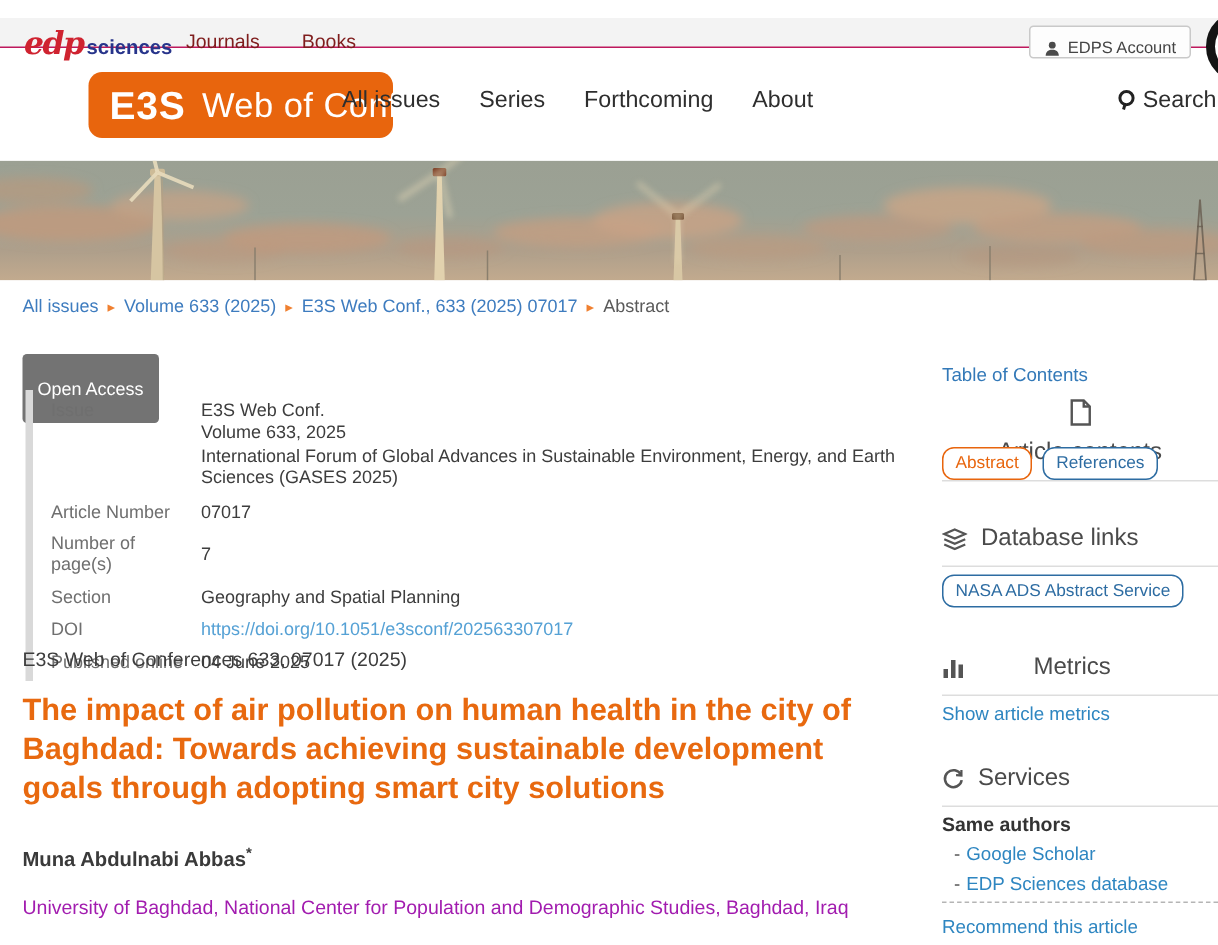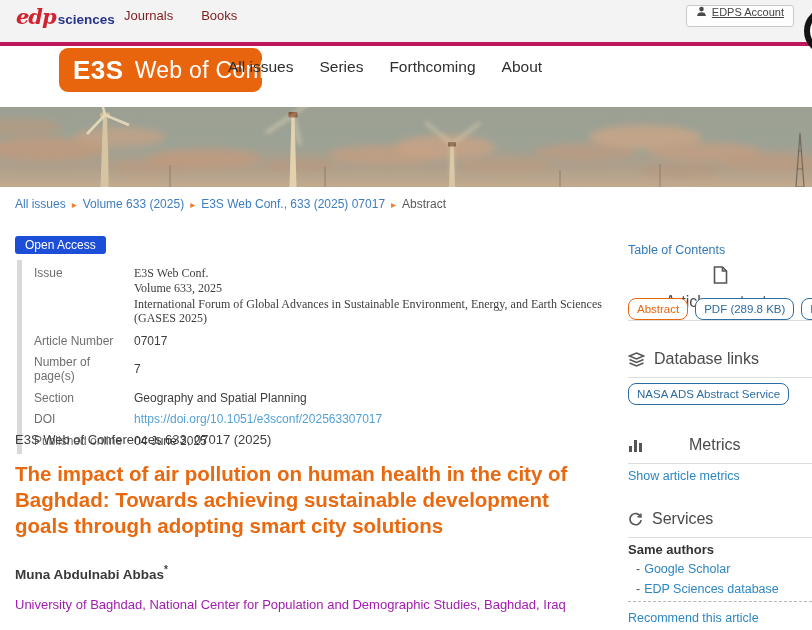--- a/index.html
+++ b/index.html
@@ -5,36 +5,36 @@
   * { margin:0; padding:0; box-sizing:border-box; }
   html,body { width:812px; height:630px; }
   body {
     position:relative; overflow:hidden; background:#fff;
     font-family:"Liberation Sans", sans-serif; color:#3d3d3d;
   }
   a { text-decoration:none; cursor:pointer; }
 
   
   .topbar {
-    position:absolute; top:0; left:0; width:812px; height:46px;
-    background:#f3f3f3; border-bottom:4px solid #be185d; z-index:4;
+    position:absolute; top:12px; left:0; width:812px; height:20px;
+    background:#f3f3f3; border-bottom:1px solid #be185d; z-index:4;
   }
   .edp-logo { position:absolute; left:16px; top:4px; display:flex; align-items:baseline; cursor:pointer; }
   .edp-logo .edp {
     font-family:"DejaVu Serif", serif; font-style:italic; font-weight:bold;
     font-size:21px; color:#cf2330; letter-spacing:-1px;
   }
   .edp-logo .sciences { font-size:13.5px; font-weight:bold; color:#27348b; margin-left:2px; }
   .topnav { position:absolute; left:110px; top:0; height:32px; display:flex; align-items:center; }
   .topnav .item { font-size:13px; color:#7f1d1d; padding:0 14px; height:32px; line-height:32px; cursor:pointer; }
   .account-btn {
     position:absolute; right:18px; top:5px; height:22px;
     background:#fdfdfd; border:1px solid #c9c9c9; border-radius:3px;
-    display:flex; align-items:flex-start; gap:5px; padding:0 9px;
-    font-size:11px; color:#444; cursor:pointer;text-decoration:underline;
+    display:flex; align-items:flex-end; gap:5px; padding:0 9px;
+    font-size:11px; color:#444; cursor:pointer;
   }
   .corner-circle {
     position:absolute; left:804px; top:7px; width:48px; height:48px;
     border-radius:50%; border:6px solid #141414; background:#fff; z-index:6; cursor:pointer;
   }
 
   
   .journal-bar { position:absolute; top:33px; left:0; width:812px; height:67px; background:#fff; }
   .e3s-logo {
     position:absolute; left:15px; top:15px; width:203px; height:44px;
@@ -55,34 +55,34 @@
   .hero svg { display:block; }
 
   
   .breadcrumb { position:absolute; top:197px; left:15px; font-size:12px; white-space:nowrap; }
   .breadcrumb a { color:#3e7cbf; }
   .breadcrumb .sep { color:#f08030; font-size:10px; margin:0 6px; }
   .breadcrumb .current { color:#5a5a5a; }
 
   
   .oa-badge {
-    position:absolute; top:236px; left:15px; background:#1d4ed8; color:#fff;
-    font-size:12px; padding:2px 10px; border-radius:3px;
+    position:absolute; top:236px; left:15px; background:#737373; color:#fff;
+    font-size:12px; padding:16px 10px; border-radius:3px;
   }
 
   
   .info-block {
     position:absolute; top:260px; left:17px; width:590px;
     border-left:5px solid #d9d9d9; padding:6px 0 6px 12px;
   }
   .info-row { display:grid; grid-template-columns:100px 1fr; margin-bottom:7px; font-size:12px; }
   .info-row:last-child { margin-bottom:0; }
   .info-label { color:#6f6f6f; line-height:1.2; }
   .info-value { color:#3d3d3d; line-height:1.2; }
-  .info-value div { margin-bottom:1px;font-family:Liberation Serif, serif; }
+  .info-value div { margin-bottom:1px; }
   .row-center { align-items:center; }
   .doi-link { color:#55a1d5; }
 
   
   .citation { position:absolute; top:432px; left:15px; font-size:13px; color:#3d3d3d; }
   .article-title {
     position:absolute; top:461px; left:15px; width:588px;
     font-size:20.5px; line-height:26px; font-weight:600; color:#e8690f;
   }
   .author-line { position:absolute; top:564px; left:15px; font-size:13.5px; font-weight:bold; color:#3a3a3a; }
@@ -144,20 +144,27 @@
   <div class="e3s-logo">
     <span class="acr">E3S</span>
     <span class="name">Web of Conferences</span>
   </div>
   <nav class="journal-nav">
     <span class="item">All issues</span>
     <span class="item">Series</span>
     <span class="item">Forthcoming</span>
     <span class="item">About</span>
   </nav>
+  <div class="search-box">
+    <svg class="icon-svg" width="15" height="15" viewBox="0 0 15 15">
+      <circle cx="7" cy="6.4" r="4.4" fill="none" stroke="#222" stroke-width="2"></circle>
+      <line x1="6" y1="10.6" x2="5" y2="14" stroke="#222" stroke-width="2"></line>
+    </svg>
+    <span>Search</span>
+  </div>
 </div>
 
 <div class="hero">
   <svg width="812" height="80" viewBox="0 0 812 80" preserveAspectRatio="none">
     <defs>
       <linearGradient id="sky" x1="0" y1="0" x2="0" y2="1">
         <stop offset="0" stop-color="#9ba093"></stop>
         <stop offset="0.45" stop-color="#9ca295"></stop>
         <stop offset="0.75" stop-color="#ae9f8b"></stop>
         <stop offset="1" stop-color="#c2aa8e"></stop>
@@ -279,21 +286,20 @@
 
   <div class="sb-abs sb-heading h-contents">
     <svg class="icon-svg" width="15" height="18" viewBox="0 0 15 18">
       <path d="M1.5 1 H9.5 L13.5 5 V17 H1.5 Z" fill="none" stroke="#555" stroke-width="1.6"></path>
       <path d="M9.5 1 V5 H13.5" fill="none" stroke="#555" stroke-width="1.6"></path>
     </svg>
     <span>Article contents</span>
   </div>
   <div class="sb-abs btn-row r-contents">
     <span class="sb-btn btn-orange">Abstract</span>
-    <span class="sb-btn btn-blue">PDF (289.8 KB)</span>
     <span class="sb-btn btn-blue">References</span>
   </div>
 
   <div class="sb-abs sb-heading h-db">
     <svg class="icon-svg" width="17" height="15" viewBox="0 0 17 15">
       <path d="M8.5 1 L15.5 4 L8.5 7 L1.5 4 Z" fill="none" stroke="#555" stroke-width="1.5"></path>
       <path d="M1.5 7.5 L8.5 10.5 L15.5 7.5" fill="none" stroke="#555" stroke-width="1.5"></path>
       <path d="M1.5 11 L8.5 14 L15.5 11" fill="none" stroke="#555" stroke-width="1.5"></path>
     </svg>
     <span>Database links</span>

